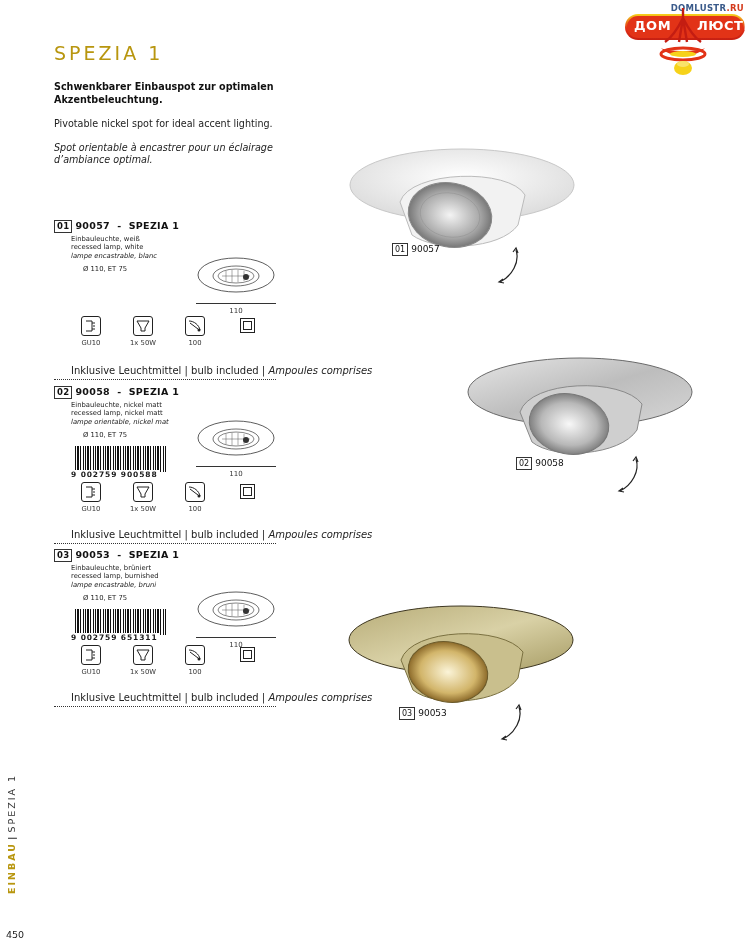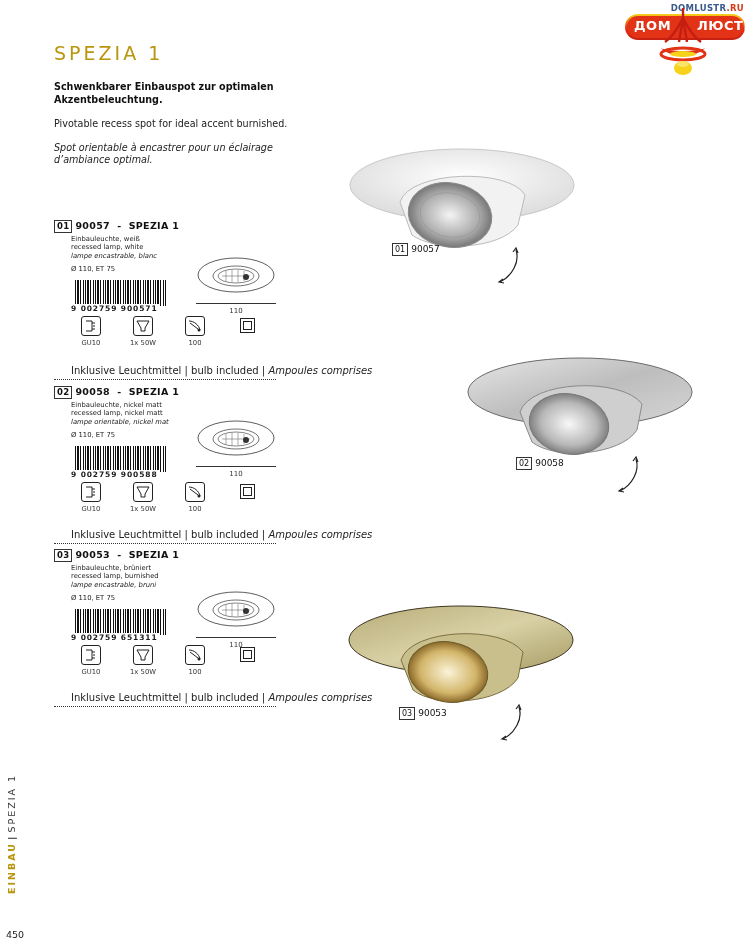--- a/index.html
+++ b/index.html
@@ -25,21 +25,21 @@
   .logo .txt.l { left: 12px; }
   .logo .txt.r { left: 75px; }
 
   
   .product { left: 54px; width: 222px; }
   .num-box { display: inline-block; border: 1px solid #333; font-size: 8.5px; padding: 0 2px; line-height: 11px; margin-right: 3px; vertical-align: middle; }
   .prod-head { font-size: 9.5px; font-weight: bold; color: #111; letter-spacing: 0.3px; white-space: nowrap; }
   .prod-head .art { font-weight: bold; }
   .desc { margin-left: 17px; font-size: 6.8px; line-height: 8.4px; color: #222; margin-top: 2px; }
   .desc .fr { font-style: italic; }
-  .dims { margin-left: 17px; margin-top: 5px; font-size: 6.8px; color: #222; }
+  .dims { margin-left: 29px; margin-top: 5px; font-size: 6.8px; color: #222; }
 
   .barcode { position: absolute; left: 17px; width: 100px; height: 34px; }
   .barcode .bars { position: absolute; left: 4px; top: 0; width: 92px; height: 26px;
     background: repeating-linear-gradient(90deg, #111 0 1px, #fff 1px 2px, #111 2px 4px, #fff 4px 5px, #111 5px 6px, #fff 6px 8px, #111 8px 9px, #fff 9px 10px); }
   .barcode .digits { position: absolute; left: 0; top: 24px; font-size: 7.5px; font-weight: bold; letter-spacing: 0.9px; background: #fff; padding-right: 2px; }
 
   .drawing { position: absolute; width: 80px; height: 62px; }
   .drawing .dim-line { position: absolute; left: 0; right: 0; top: 48px; border-top: 1px solid #333; }
   .drawing .dim-label { position: absolute; left: 0; right: 0; top: 52px; text-align: center; font-size: 7px; color: #333; }
 
@@ -68,21 +68,21 @@
   .side-inner .bar { color: #333; font-weight: bold; margin: 0 2px; }
   .side-inner .name { color: #333; }
   .page-num { left: 6px; top: 929px; font-size: 9.5px; color: #222; }
 </style>
 </head>
 <body>
 
 <div class="abs page-title">SPEZIA 1</div>
 <div class="abs intro">
   <div class="de">Schwenkbarer Einbauspot zur optimalen Akzentbeleuchtung.</div>
-  <div class="en">Pivotable recess spot for ideal accent burnished.</div>
+  <div class="en">Pivotable nickel spot for ideal accent lighting.</div>
   <div class="fr">Spot orientable à encastrer pour un éclairage d’ambiance optimal.</div>
 </div>
 
 <div class="abs logo">
   <div class="url"><span>DOMLUSTR</span><span class="ru">.RU</span></div>
   <div class="pill">
       <div class="pill-inner"></div>
     </div>
   <span class="txt l">ДОМ</span>
   <span class="txt r">ЛЮСТР</span>
@@ -99,24 +99,20 @@
 <div class="abs product" style="top:220px;height:160px">
   <div class="prod-head">
     <span class="num-box">01</span><span class="art">90057</span>&nbsp;&nbsp;<span>-</span>&nbsp;&nbsp;<span>SPEZIA 1</span>
   </div>
   <div class="desc">
     <div>Einbauleuchte, weiß</div>
     <div>recessed lamp, white</div>
     <div class="fr">lampe encastrable, blanc</div>
   </div>
   <div class="dims">Ø 110, ET 75</div>
-  <div class="barcode" style="top:60px">
-    <div class="bars"></div>
-    <div class="digits">9 002759 900571</div>
-  </div>
   <div class="drawing" style="left:142px;top:35px">
     <svg width="80" height="46" viewBox="0 0 80 46">
         <ellipse cx="40" cy="20" rx="38" ry="17" fill="none" stroke="#333" stroke-width="0.8"></ellipse>
         <ellipse cx="40" cy="21" rx="23" ry="10" fill="none" stroke="#333" stroke-width="0.7"></ellipse>
         <ellipse cx="40" cy="21" rx="18" ry="7" fill="none" stroke="#333" stroke-width="0.6"></ellipse>
         <path d="M26 21 h28 M30 16 v10 M36 15 v12 M42 15 v12 M48 16 v10" stroke="#555" stroke-width="0.5"></path>
         <circle cx="50" cy="22" r="3" fill="#333"></circle>
       </svg>
     <div class="dim-line"></div>
     <div class="dim-label">110</div>

